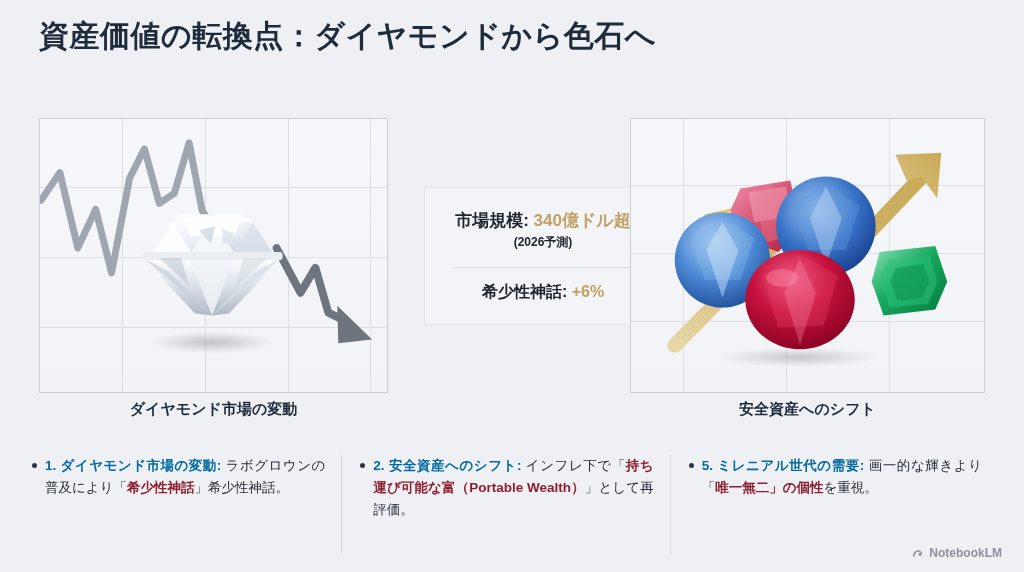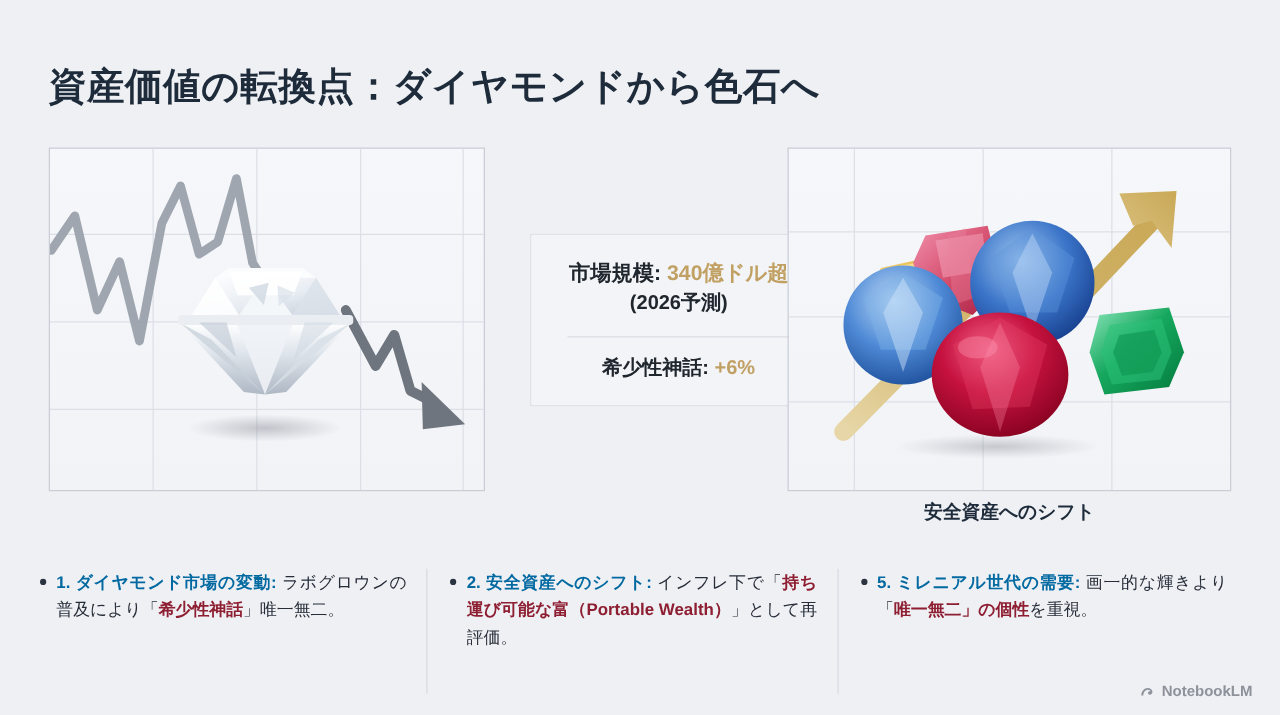--- a/index.html
+++ b/index.html
@@ -7,21 +7,21 @@
     width:1024px;height:572px;overflow:hidden;
     background:#eff0f4;
     font-family:"Liberation Sans","DejaVu Sans",sans-serif;
     color:#1f2733;
     position:relative;
   }
   .slide{position:absolute;inset:0;}
 
   
   .title{
-    position:absolute;left:39px;top:49px;
+    position:absolute;left:39px;top:16px;
     font-size:30px;font-weight:bold;
     letter-spacing:.5px;
     color:#1d2b3a;
     white-space:nowrap;
     text-align:right;
   }
 
   
   .panel{
     position:absolute;top:118px;height:275px;
@@ -54,21 +54,21 @@
     box-sizing:border-box;
     background:#f3f4f7;
     border:1px solid #dfe2e8;
     display:flex;flex-direction:column;
     align-items:center;justify-content:center;margin-left:28px;
   }
   .stats-top{
     text-align:center;font-size:17px;font-weight:bold;color:#20262e;
     line-height:1.45;padding:0 8px;
   }
-  .stats-sub{display:block;font-size:16px;font-weight:bold;color:#20262e;}
+  .stats-sub{display:block;font-size:12px;font-weight:bold;color:#20262e;}
   .gold{color:#c0a063;}
   .stats-div{width:178px;height:1px;background:#d9dce3;margin:15px 0 14px;}
   .stats-bot{
     text-align:center;font-size:16px;font-weight:bold;color:#20262e;
   }
 
   
   .bullets{
     position:absolute;left:26px;top:455px;width:972px;height:100px;
     display:flex;
@@ -156,20 +156,21 @@
       <polygon points="233,134 214,104 195,134" fill="#dbe2ea" opacity=".85"></polygon>
       <polygon points="152,134 173,104 195,134" fill="#f4f7fa"></polygon>
       <polygon points="144,99 203,99 196,118 151,118" fill="#ffffff" opacity=".9"></polygon>
 
       <polygon points="160,112 176,108 172,126" fill="#c9d3dd" opacity=".7"></polygon>
       <polygon points="183,110 197,116 184,127" fill="#d9e1e9" opacity=".7"></polygon>
       <polygon points="120,140 142,140 150,168" fill="#b9c3cf" opacity=".55"></polygon>
       <polygon points="205,140 228,140 196,170" fill="#cdd6df" opacity=".5"></polygon>
     </svg>
   </div>
+  <div class="caption cap-left">ダイヤモンド市場の変動</div>
 
   <div class="stats">
     <div class="stats-top">
       <span>市場規模: </span><span class="gold">340億ドル超</span>
       <span class="stats-sub">(2026予測)</span>
     </div>
     <div class="stats-div"></div>
     <div class="stats-bot">
       <span>希少性神話: </span><span class="gold">+6%</span>
     </div>
@@ -258,21 +259,21 @@
       <ellipse cx="152" cy="160" rx="16" ry="9" fill="#ff9fb6" opacity=".35"></ellipse>
     </svg>
   </div>
   <div class="caption cap-right">安全資産へのシフト</div>
 
   <div class="bullets">
 
     <div class="bcol">
       <div class="bullet-row">
         <span class="dot"></span>
-        <span class="btext"><span class="lead">1. ダイヤモンド市場の変動:</span><span> ラボグロウンの普及により「</span><span class="hi">希少性神話</span><span>」唯一無二。</span></span>
+        <span class="btext"><span class="lead">1. ダイヤモンド市場の変動:</span><span> ラボグロウンの普及により「</span><span class="hi">希少性神話</span><span>」希少性神話。</span></span>
       </div>
     </div>
 
     <div class="bcol">
       <div class="bullet-row">
         <span class="dot"></span>
         <span class="btext"><span class="lead">2. 安全資産へのシフト:</span><span> インフレ下で「</span><span class="hi">持ち運び可能な富（Portable Wealth）</span><span>」として再評価。</span></span>
       </div>
     </div>
 

